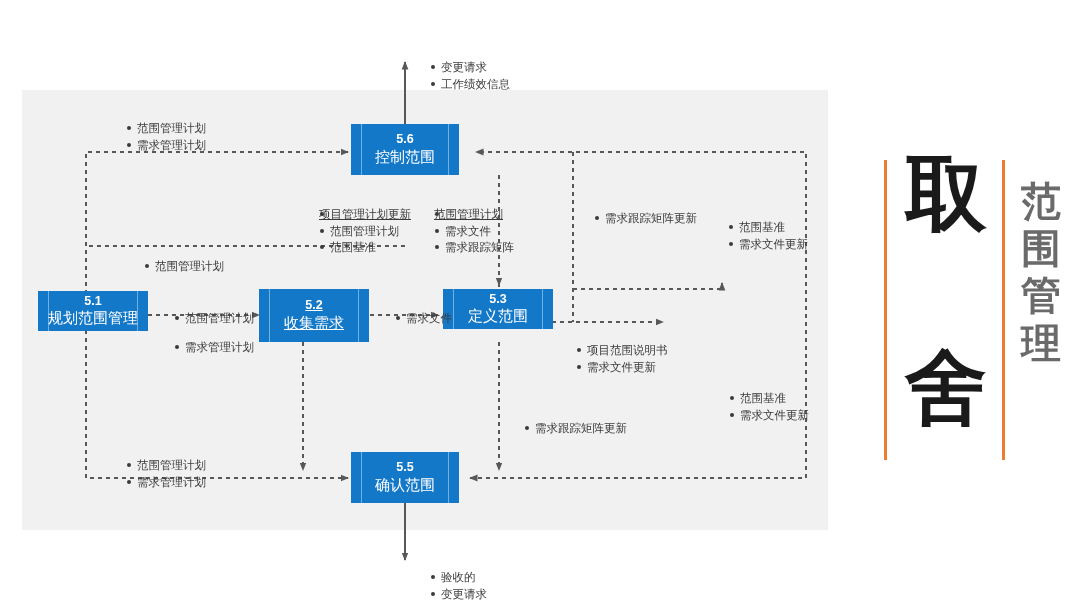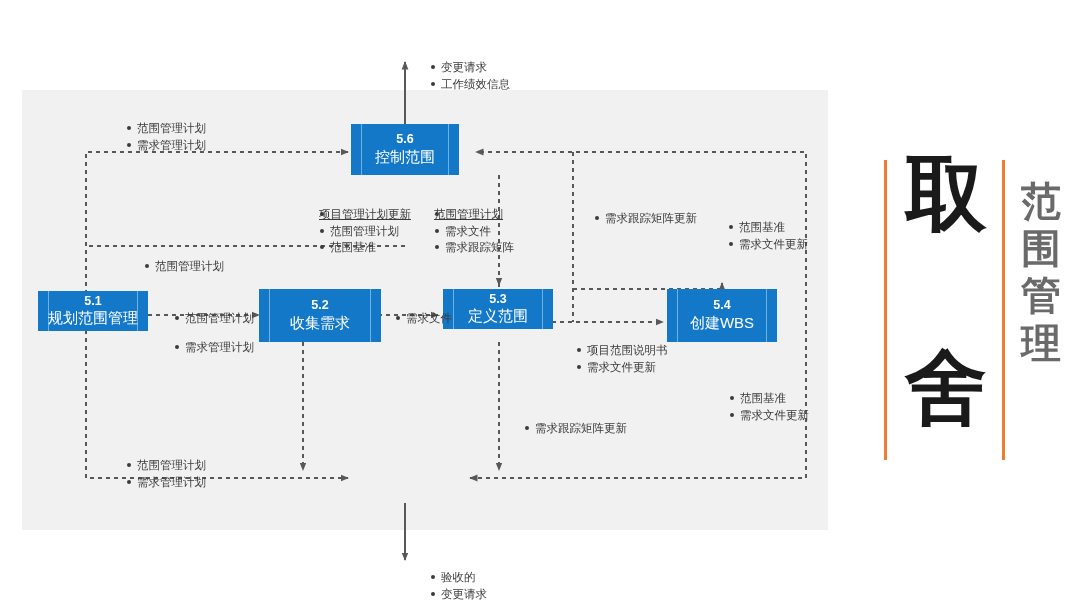--- a/index.html
+++ b/index.html
@@ -111,41 +111,41 @@
     </g>
   </svg>
 
   <div class="node" style="left:38px;top:291px;width:110px;height:40px;">
     <span class="inner-left"></span>
     <span class="inner-right"></span>
     <span class="num">5.1</span>
     <span class="nm">规划范围管理</span>
   </div>
 
-  <div class="node" style="left:259px;top:289px;width:122px;height:53px;">
+  <div class="node" style="left:259px;top:289px;width:110px;height:53px;text-decoration:underline;">
     <span class="inner-left"></span>
     <span class="inner-right"></span>
     <span class="num">5.2</span>
     <span class="nm">收集需求</span>
   </div>
 
   <div class="node" style="left:443px;top:289px;width:110px;height:40px;">
     <span class="inner-left"></span>
     <span class="inner-right"></span>
     <span class="num">5.3</span>
     <span class="nm">定义范围</span>
   </div>
 
-  <div class="node" style="left:667px;top:289px;width:110px;height:53px;">
-    <span class="inner-left"></span>
-    <span class="inner-right"></span>
-    <span class="num">5.4</span>
-    <span class="nm">创建WBS</span>
-  </div>
-
+
+  <div class="node" style="left:351px;top:452px;width:108px;height:51px;">
+    <span class="inner-left"></span>
+    <span class="inner-right"></span>
+    <span class="num">5.5</span>
+    <span class="nm">确认范围</span>
+  </div>
 
   <div class="node" style="left:351px;top:124px;width:108px;height:51px;">
     <span class="inner-left"></span>
     <span class="inner-right"></span>
     <span class="num">5.6</span>
     <span class="nm">控制范围</span>
   </div>
 
   <div class="lbl" style="left:414px;top:43px;">
     <ul>

